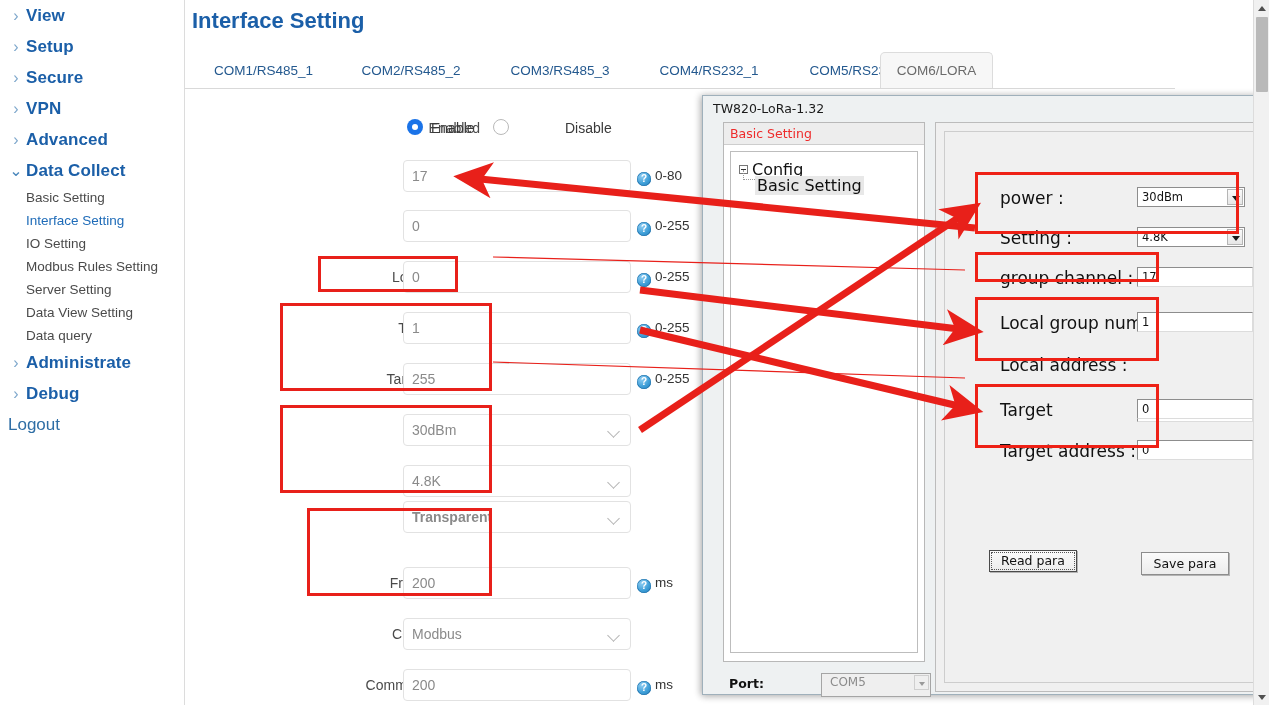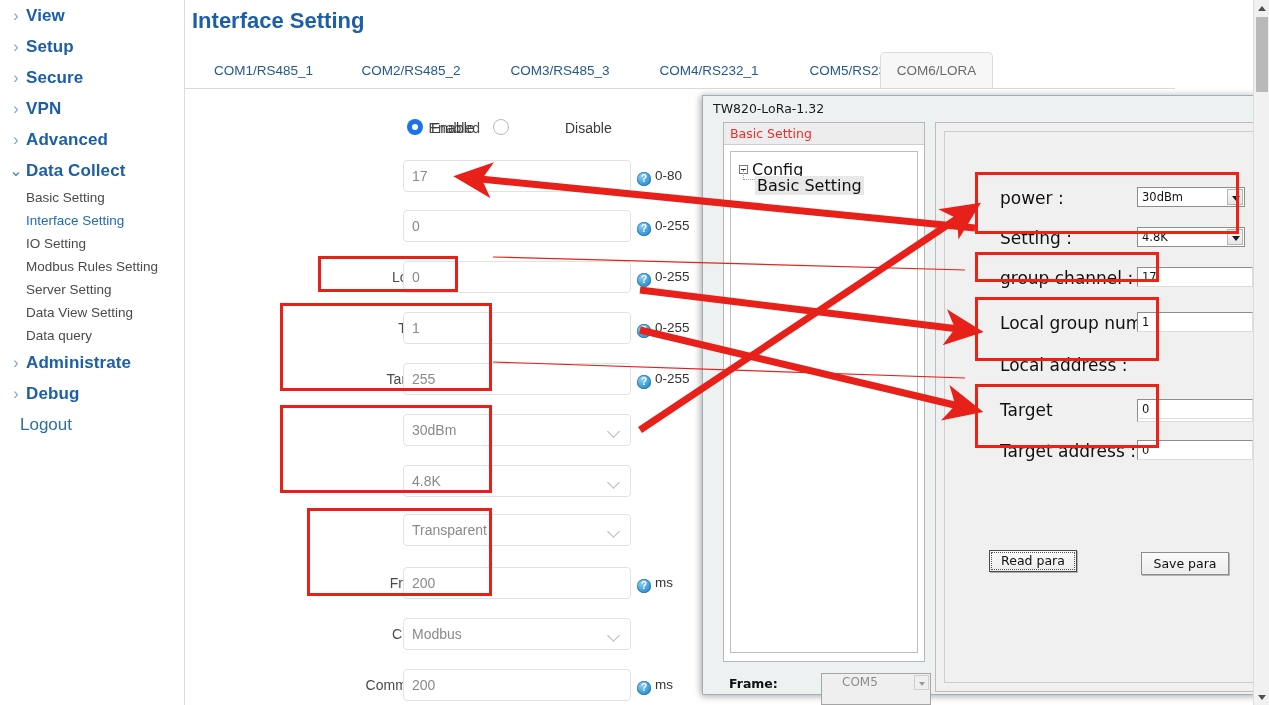--- a/index.html
+++ b/index.html
@@ -28,21 +28,21 @@
     font-size: 16px; text-align:center; flex: 0 0 20px;
   }
   .nav-top.open .chev { color:#4d89bd; }
   .nav-sub {
     height: 23px; line-height: 23px;
     padding-left: 26px;
     font-size: 13.5px; color: #4a4a4a;
   }
   .nav-sub.active { color: #1e6bb8; }
   .nav-logout {
-    margin-top: 6px; padding-left: 20px;
+    margin-top: 6px; padding-left: 8px;
     font-size: 17px; color: #2f6ea5;
   }
 
   
   #vdivider {
     position:absolute; left:184px; top:0; width:1px; height:705px;
     background:#dcdcdc;
   }
 
   
@@ -156,23 +156,23 @@
     display:inline-block; width:9px; height:9px; border:1px solid #777; background:#fff;
     position:relative; vertical-align:1px; margin-right: 4px;
   }
   .tree-box::before { content:""; position:absolute; left:1px; top:3px; width:5px; height:1px; background:#333; }
   .tree-elbow { position:absolute; left:14px; top:0px; width:12px; height:10px; border-left:1px dotted #999; border-bottom:1px dotted #999;}
   .tree-sel { background:#e8e8e8; padding: 0 2px; }
 
   #port-area { position:absolute; left: 20px; top: 560px; width: 210px; height: 120px; }
   .p-lbl { position:absolute; font-size:12.5px; color:#111; font-weight: bold; }
   .p-combo {
-    position:absolute; height:32px; background:#efefef;
+    position:absolute; height:24px; background:#efefef;
     border:1px solid #a5a5a5; font-size:12px; color:#8b8b8b;
-    line-height:17px; padding-left:20px;
+    line-height:17px; padding-left:8px;
   }
   .p-combo .arrowbtn {
     position:absolute; right:1px; top:1px; width:15px; height:15px;
     background:#efefef; border:1px solid #cfcfcf;
   }
   .p-combo .arrowbtn::after {
     content:""; position:absolute; left:4px; top:6px;
     border-left:3.5px solid transparent; border-right:3.5px solid transparent;
     border-top:4px solid #9a9a9a;
   }
@@ -354,21 +354,21 @@
       <div class="row" style="top:319px;">
         <span class="lbl">Power</span>
         <div class="ctl sel">30dBm</div>
       </div>
 
       <div class="row" style="top:370px;">
         <span class="lbl">Air Speed</span>
         <div class="ctl sel">4.8K</div>
       </div>
 
-      <div class="row" style="top:419px;">
+      <div class="row" style="top:406px;font-weight:bold;">
         <span class="lbl">Work Mode</span>
         <div class="ctl sel">Transparent</div>
       </div>
 
       <div class="row" style="top:472px;">
         <span class="lbl">Frame Interval</span>
         <div class="ctl">200</div>
         <span class="hint"><span class="qmark">?</span><span>ms</span></span>
       </div>
 
@@ -400,21 +400,21 @@
           <span class="tree-box"></span><span>Config</span>
         </div>
         <div class="tree-node" style="left:24px;top:24px;">
           <span class="tree-elbow" style="left:-12px;top:-6px;"></span>
           <span class="tree-sel">Basic Setting</span>
         </div>
       </div>
     </div>
 
     <div id="port-area">
-      <span class="p-lbl" style="left:6px;top:20px;">Frame:</span>
+      <span class="p-lbl" style="left:6px;top:20px;">Port:</span>
       <div class="p-combo" style="left:98px;top:17px;width:110px;">
         <span>COM5</span>
         <span class="arrowbtn"></span>
       </div>
 
     </div>
 
     <div id="dlg-right">
       <div id="dlg-right-inner">
 

